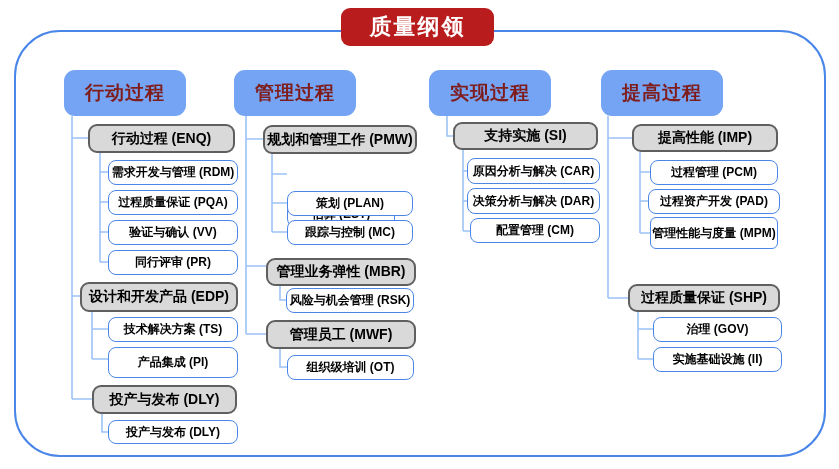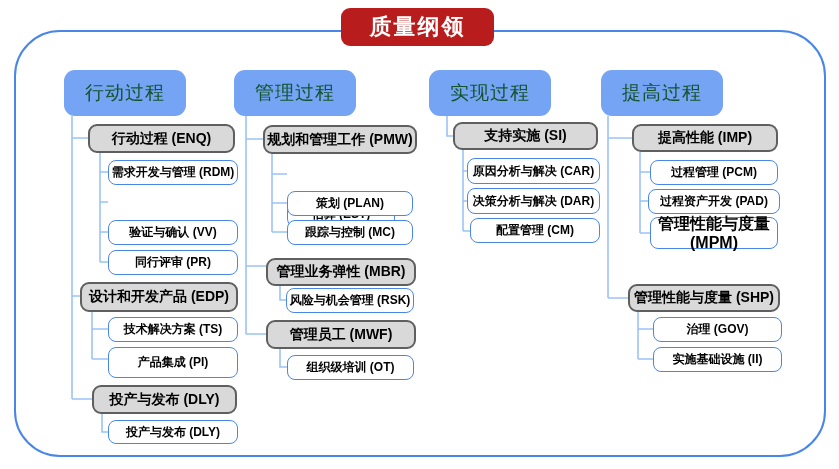--- a/index.html
+++ b/index.html
@@ -11,36 +11,36 @@
     position:absolute; left:14px; top:30px; width:808px; height:423px;
     border:2px solid #4a86e8; border-radius:46px; background:transparent;
   }
   .title {
     position:absolute; left:341px; top:8px; width:153px; height:38px;
     background:#b91c1c; color:#ffffff; border-radius:9px;
     display:flex; align-items:center; justify-content:center;
     font-size:22px; font-weight:bold; letter-spacing:2px; z-index:5;
   }
   .hdr {
-    position:absolute; width:122px; height:46px; background:#74a4f3; color:#14532d;
+    position:absolute; width:122px; height:46px; background:#74a4f3; color:#7f1d1d;
     border-radius:11px; display:flex; align-items:center; justify-content:center;
-    font-size:19px; font-weight:normal; letter-spacing:1px; z-index:3;
+    font-size:19px; font-weight:bold; letter-spacing:1px; z-index:3;
   }
   .gray {
     position:absolute; background:#d9d9d9; border:2px solid #5f5f5f; border-radius:9px;
     display:flex; align-items:center; justify-content:center; color:#000000;
     font-size:14px; font-weight:bold; white-space:nowrap; z-index:3; box-sizing:border-box;
   }
   .white {
     position:absolute; background:#ffffff; border:1.5px solid #4a86e8; border-radius:8px;
     display:flex; align-items:center; justify-content:center; color:#000000;
     font-size:12px; font-weight:bold; white-space:nowrap; z-index:3; box-sizing:border-box;
     text-align:center;
   }
-  .white.wrap { white-space:normal; line-height:1.2; font-size:16px; }
+  .white.wrap { white-space:normal; line-height:1.2; font-size:12px;border-radius:6px; }
   svg.connectors { position:absolute; left:0; top:0; z-index:2; }
 </style>
 </head>
 <body>
 
 <div class="canvas">
 
   <div class="frame"></div>
 
   <svg class="connectors" width="839" height="469" viewBox="0 0 839 469" fill="none" stroke="#9cc2f7" stroke-width="1.6">
@@ -65,20 +65,21 @@
 
   <div class="title">质量纲领</div>
 
   <div class="hdr" style="left:64px;top:70px;">行动过程</div>
   <div class="hdr" style="left:234px;top:70px;">管理过程</div>
   <div class="hdr" style="left:429px;top:70px;">实现过程</div>
   <div class="hdr" style="left:601px;top:70px;">提高过程</div>
 
   <div class="gray" style="left:88px;top:124px;width:147px;height:29px;">行动过程 (ENQ)</div>
   <div class="white" style="left:108px;top:160px;width:130px;height:25px;">需求开发与管理 (RDM)</div>
+  <div class="white" style="left:108px;top:190px;width:130px;height:25px;">过程质量保证 (PQA)</div>
   <div class="white" style="left:108px;top:220px;width:130px;height:25px;">验证与确认 (VV)</div>
   <div class="white" style="left:108px;top:250px;width:130px;height:25px;">同行评审 (PR)</div>
   <div class="gray" style="left:80px;top:282px;width:158px;height:30px;">设计和开发产品 (EDP)</div>
   <div class="white" style="left:108px;top:317px;width:130px;height:25px;">技术解决方案 (TS)</div>
   <div class="white" style="left:108px;top:347px;width:130px;height:31px;">产品集成 (PI)</div>
   <div class="gray" style="left:92px;top:385px;width:145px;height:29px;">投产与发布 (DLY)</div>
   <div class="white" style="left:108px;top:420px;width:130px;height:24px;">投产与发布 (DLY)</div>
 
   <div class="gray" style="left:263px;top:125px;width:154px;height:29px;">规划和管理工作 (PMW)</div>
   <div class="white" style="left:287px;top:162px;width:108px;height:25px;margin-top:40px;">估算 (EST)</div>
@@ -91,17 +92,17 @@
 
   <div class="gray" style="left:453px;top:122px;width:145px;height:28px;">支持实施 (SI)</div>
   <div class="white" style="left:467px;top:158px;width:133px;height:26px;">原因分析与解决 (CAR)</div>
   <div class="white" style="left:467px;top:188px;width:133px;height:26px;">决策分析与解决 (DAR)</div>
   <div class="white" style="left:470px;top:218px;width:130px;height:25px;">配置管理 (CM)</div>
 
   <div class="gray" style="left:632px;top:124px;width:146px;height:28px;">提高性能 (IMP)</div>
   <div class="white" style="left:650px;top:160px;width:128px;height:25px;">过程管理 (PCM)</div>
   <div class="white" style="left:648px;top:189px;width:132px;height:25px;">过程资产开发 (PAD)</div>
   <div class="white wrap" style="left:650px;top:217px;width:128px;height:32px;">管理性能与度量 (MPM)</div>
-  <div class="gray" style="left:628px;top:284px;width:152px;height:28px;">管理性能与度量 (SHP)</div>
+  <div class="gray" style="left:628px;top:284px;width:152px;height:28px;">过程质量保证 (SHP)</div>
   <div class="white" style="left:653px;top:317px;width:129px;height:25px;">治理 (GOV)</div>
   <div class="white" style="left:653px;top:347px;width:129px;height:25px;">实施基础设施 (II)</div>
 
 </div>
 
 </body></html>

